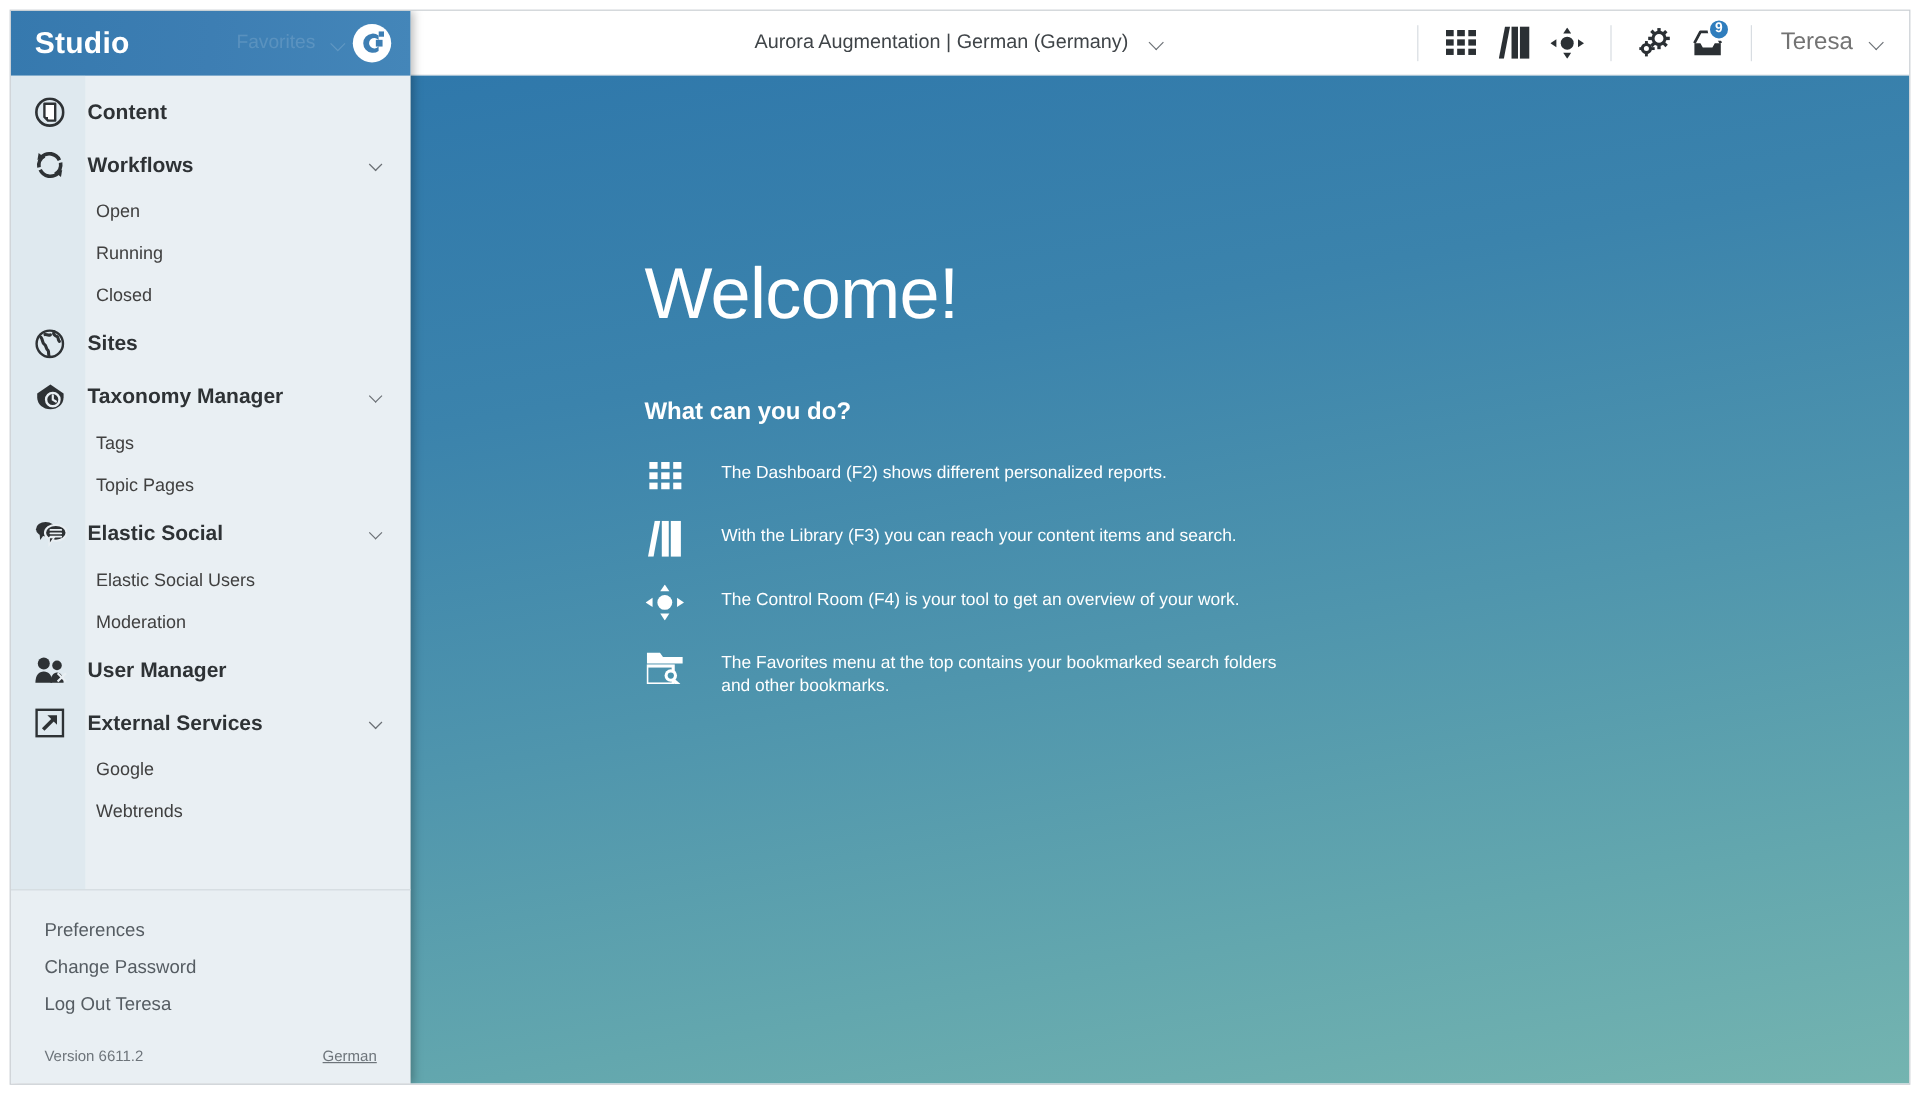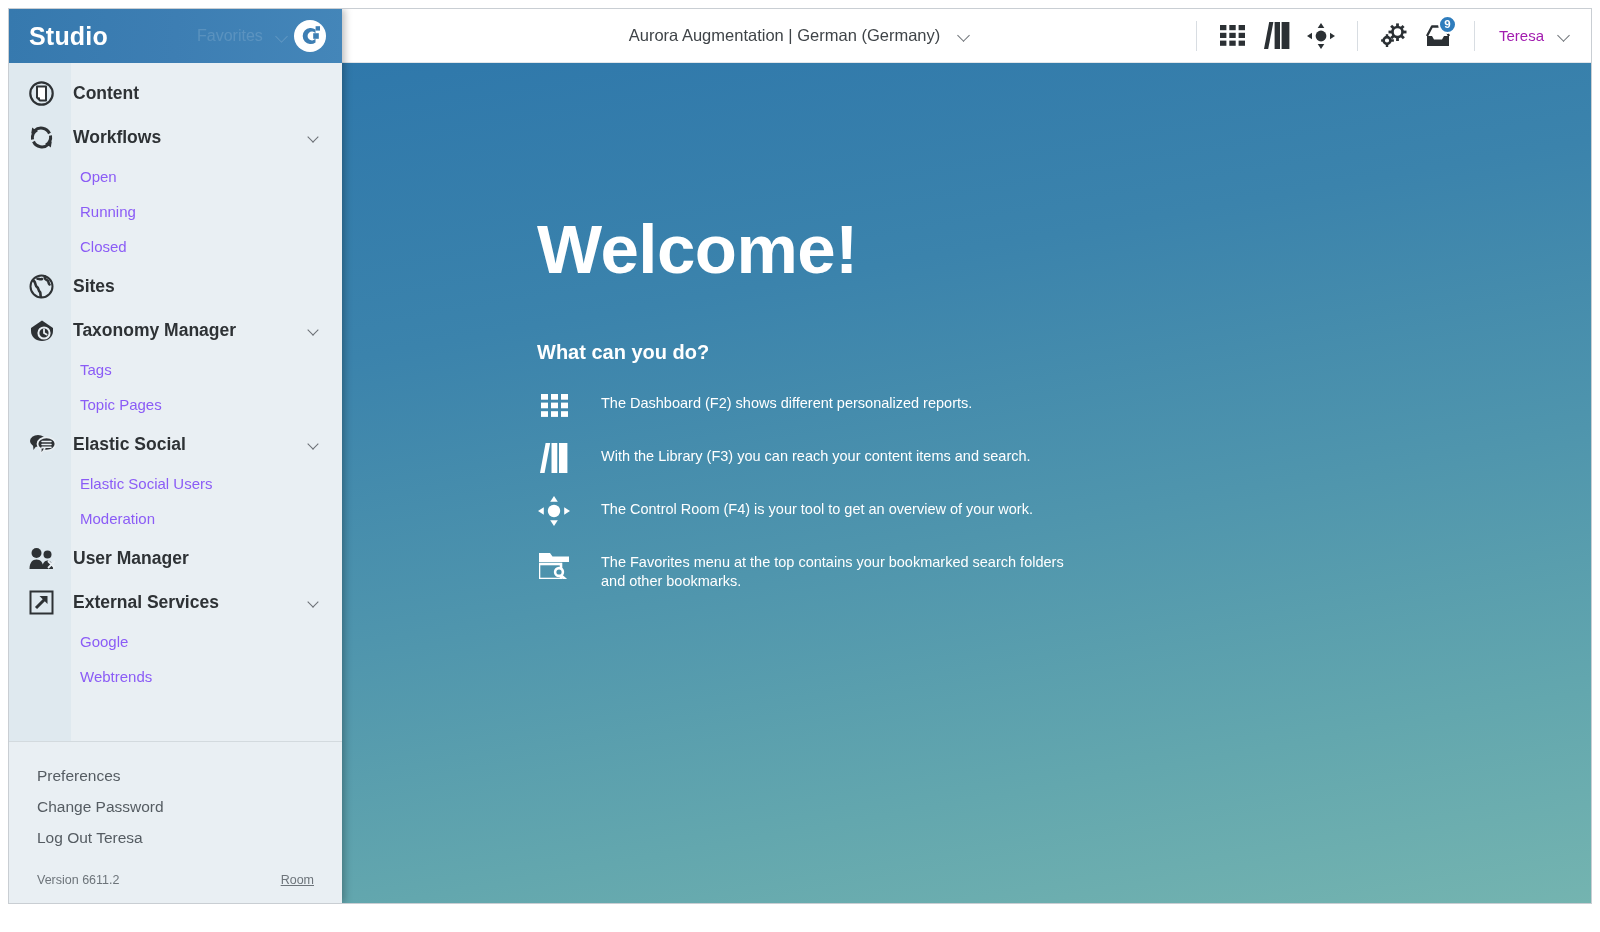--- a/index.html
+++ b/index.html
@@ -51,40 +51,40 @@
     position:absolute; right:0; top:0; height:100%;
     display:flex; align-items:center; padding-right:14px;
   }
   .vdiv { width:1px; height:30px; background:#d8dde2; margin:0 14px; }
   .ticon {
     width:44px; height:54px; display:flex; align-items:center; justify-content:center;
     cursor:pointer; position:relative;
   }
   .user-btn {
     display:flex; align-items:center; gap:14px;
-    font-size:15px; color:#a21caf; padding:0 6px 0 10px; cursor:pointer;
+    font-size:20px; color:#737373; padding:0 6px 0 10px; cursor:pointer;
   }
   .badge {
     position:absolute; top:6px; right:3px;
     min-width:19px; height:19px; border-radius:50%;
     background:#2f7dbd; color:#fff;
     font-size:11.5px; font-weight:bold;
     display:flex; align-items:center; justify-content:center;
     border:2px solid #fff;
   }
 
   
   .main {
     position:absolute; left:333px; top:54px; right:0; bottom:0;
     background:linear-gradient(170deg,#2f78ab 0%,#3b83ac 28%,#4f95ad 55%,#63a7ae 80%,#74b4b0 100%);
     overflow:hidden;
   }
   .welcome-wrap { position:absolute; left:195px; top:152px; }
   .welcome-title {
-    font-size:69px; font-weight:bold; color:#ffffff;
+    font-size:60px; font-weight:normal; color:#ffffff;
     letter-spacing:-0.5px; line-height:1;
   }
   .welcome-sub {
     margin-top:57px; font-size:20px; font-weight:bold; color:#ffffff;
   }
   .feat-list { margin-top:28px; }
   .feat {
     display:flex; align-items:flex-start; gap:30px;
     margin-bottom:23px;
   }
@@ -142,21 +142,21 @@
     width:44px; min-width:44px; display:flex; align-items:center; justify-content:flex-start;
   }
   .nav-label {
     flex:1; font-size:17.5px; font-weight:bold; color:#2e3235;
   }
   .nav-chev { width:16px; display:flex; justify-content:center; }
   .nav-chev .chev::after { width:7px; height:7px; border-width:1.5px; border-color:#6b7075; }
   .sub-item {
     height:35px; padding-left:71px;
     display:flex; align-items:center;
-    font-size:15px; color:#8b5cf6; cursor:pointer;
+    font-size:15px; color:#404040; cursor:pointer;
   }
 
   .sb-foot {
     border-top:1px solid #d3dade;
     padding:18px 0 0 0;
   }
   .foot-link {
     padding:0 28px; height:31px;
     display:flex; align-items:center;
     font-size:15.5px; color:#555c62; cursor:pointer;
@@ -479,18 +479,18 @@
       <div class="sub-item">Google</div>
       <div class="sub-item">Webtrends</div>
     </div>
 
     <div class="sb-foot">
       <div class="foot-link">Preferences</div>
       <div class="foot-link">Change Password</div>
       <div class="foot-link">Log Out Teresa</div>
       <div class="foot-ver">
         <span>Version 6611.2</span>
-        <span class="foot-about">Room</span>
+        <span class="foot-about">German</span>
       </div>
     </div>
 
   </div>
 </div>
 
 </body></html>

